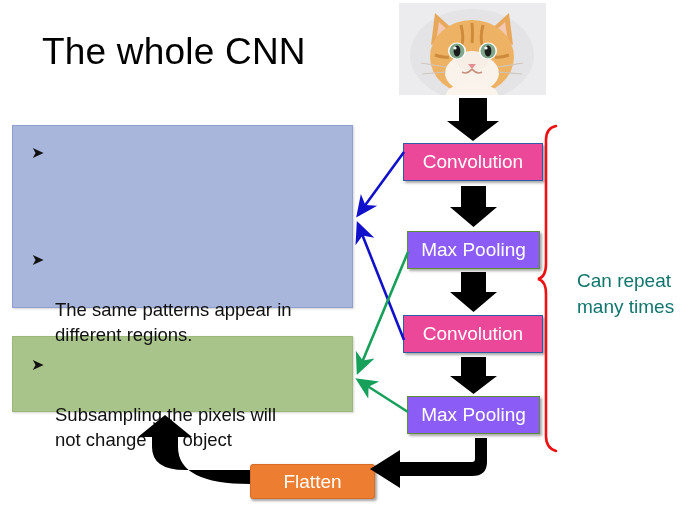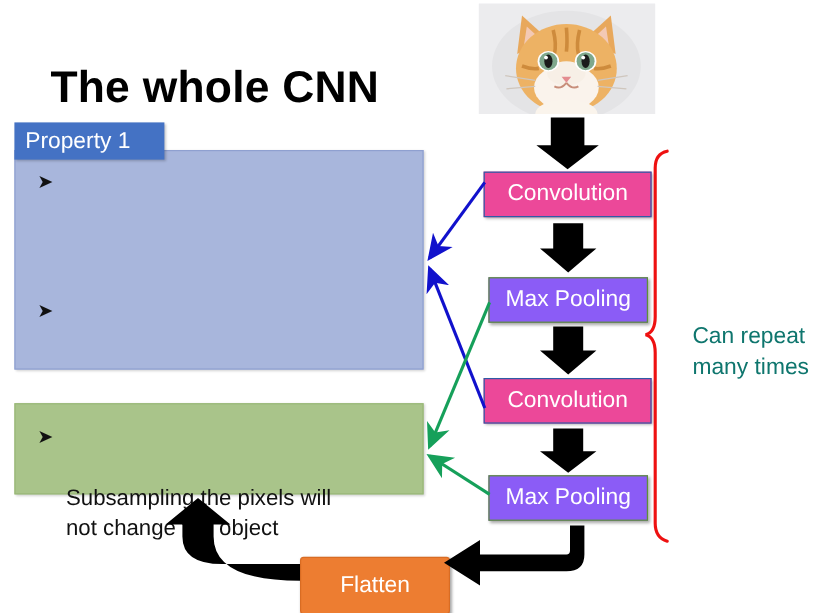--- a/index.html
+++ b/index.html
@@ -4,22 +4,22 @@
 <style>
   html,body{margin:0;padding:0;}
   body{
     width:699px;height:511px;background:#ffffff;position:relative;
     font-family:"Liberation Sans", sans-serif;overflow:hidden;
   }
   .stage{position:absolute;left:0;top:0;width:699px;height:511px;}
 
   
   #page-title{
-    position:absolute;left:42px;top:52px;
-    font-size:37px;color:#000;font-weight:700;letter-spacing:.2px;
+    position:absolute;left:42px;top:31px;
+    font-size:37px;color:#000;font-weight:400;letter-spacing:.2px;
     white-space:nowrap;
   }
 
   
   .panel{position:absolute;box-sizing:border-box;}
   .panel-blue{
     left:12px;top:125px;width:341px;height:183px;
     background:#A8B6DC;border:1px solid #8fa0d0;
     box-shadow:1px 1px 2px rgba(0,0,0,.18);
   }
@@ -62,21 +62,21 @@
     box-shadow:1.5px 1.5px 2.5px rgba(0,0,0,.35);
   }
   .node-blue{background:#ec4899;border:1px solid #2f5ba6;}
   .node-green{background:#8b5cf6;border:1px solid #5d8f37;}
   .node-orange{background:#ED7D31;border:1px solid #d96c23;border-radius:3px;}
 
   #node-conv-1{left:403px;top:143px;width:140px;height:38px;}
   #node-pool-1{left:407px;top:231px;width:133px;height:38px;}
   #node-conv-2{left:403px;top:315px;width:140px;height:38px;}
   #node-pool-2{left:407px;top:396px;width:133px;height:38px;}
-  #node-flatten{left:250px;top:464px;width:125px;height:48px;}
+  #node-flatten{left:250px;top:464px;width:125px;height:35px;}
 
   
   #input-image{
     position:absolute;left:399px;top:3px;width:147px;height:92px;
     background:#ececed;overflow:hidden;
   }
   #input-image svg{display:block;}
 
   
   #repeat-label{
@@ -91,27 +91,28 @@
 </head>
 <body>
 
 <div class="stage">
 
   <div id="page-title">The whole CNN</div>
 
   <div class="panel panel-blue"></div>
   <div class="panel panel-green"></div>
 
-  <div class="tab" id="tab-p1">Property 1</div>
 
   <div class="bullet" id="bullet-p1">
     <span class="arrowglyph">➤</span>
   </div>
   <div class="bullet" id="bullet-p2">
     <span class="arrowglyph">➤</span>
+    <span class="btext">The same patterns appear in
+different regions.</span>
   </div>
   <div class="bullet" id="bullet-p3">
     <span class="arrowglyph">➤</span>
     <span class="btext">Subsampling the pixels will
 not change the object</span>
   </div>
 
   <div id="input-image">
     <svg width="147" height="92" viewBox="0 0 147 92">
       <rect x="0" y="0" width="147" height="92" fill="#ececee"></rect>

